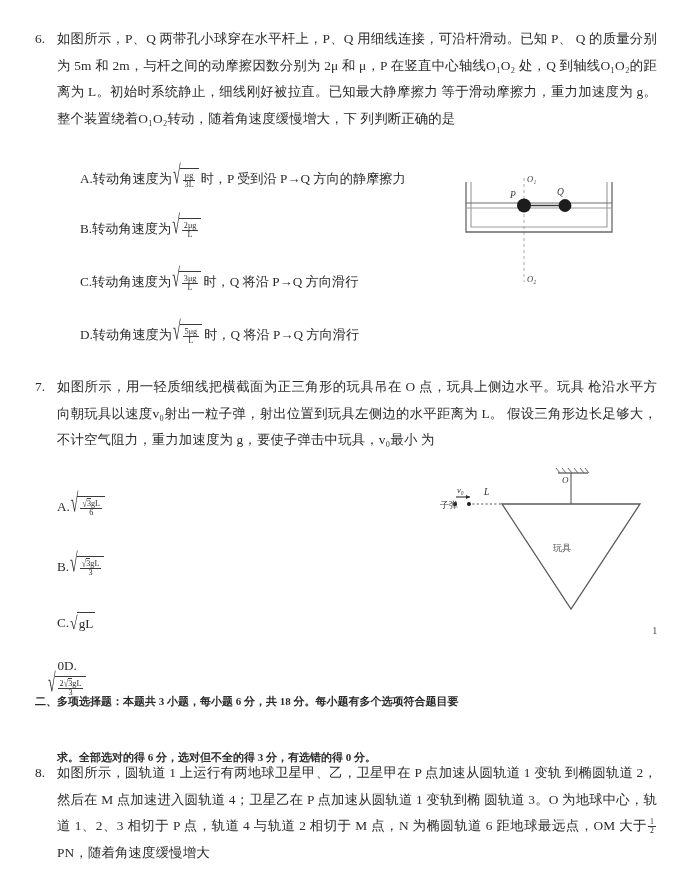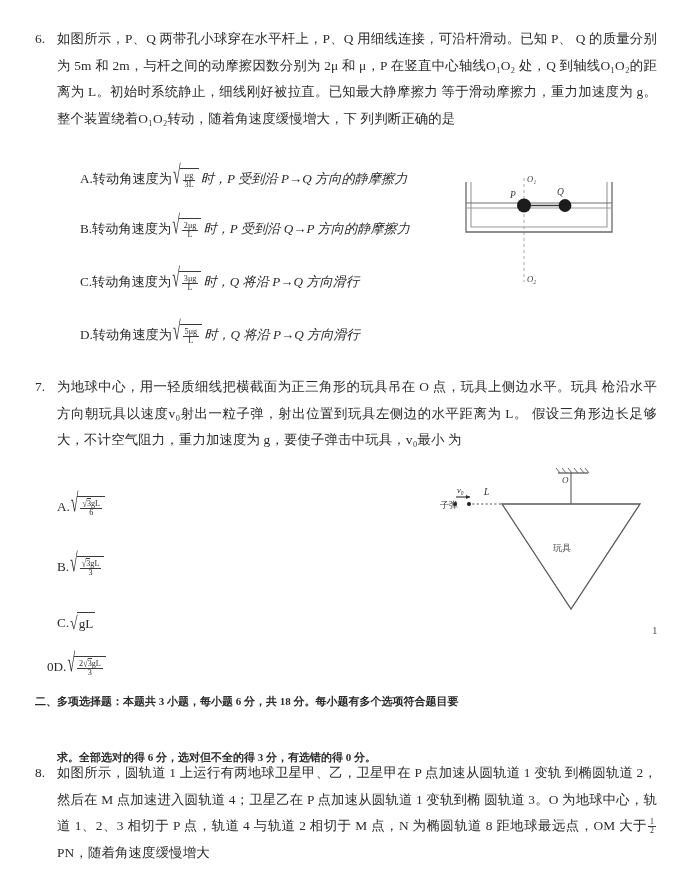--- a/index.html
+++ b/index.html
@@ -53,21 +53,21 @@
   
   .opt {
     position: absolute;
     font-size: 13.2px;
     line-height: 20px;
     display: flex;
     align-items: center;
     white-space: nowrap;
   }
   .opt-label { margin-right: 0px; }
-  .opt-tail { margin-left: 1px; font-style: italic; }
+  .opt-tail { margin-left: 1px; }
 
   
   .sqrt {
     display: inline-flex;
     align-items: stretch;
     position: relative;
     margin: 0 1px;
     vertical-align: middle;
   }
   .sqrt-sign {
@@ -168,21 +168,20 @@
     <span>转动角速度为</span>
     <span class="sqrt">
       <span class="sqrt-sign">√</span>
       <span class="sqrt-body">
         <span class="frac">
           <span class="num italic">2μg</span>
           <span class="den italic">L</span>
         </span>
       </span>
     </span>
-    <span class="opt-tail">时，P 受到沿 Q→P 方向的静摩擦力</span>
   </div>
 
   <div class="opt" style="left:80px; top:271px;">
     <span class="opt-label">C.</span>
     <span>转动角速度为</span>
     <span class="sqrt">
       <span class="sqrt-sign">√</span>
       <span class="sqrt-body">
         <span class="frac">
           <span class="num italic">3μg</span>
@@ -228,21 +227,21 @@
       <text x="105" y="25" font-family="Liberation Serif, serif" font-size="9.5" font-style="italic" fill="#3a3a3a">Q</text>
       <text x="75" y="12" font-family="Liberation Serif, serif" font-size="8.5" font-style="italic" fill="#3a3a3a">O₁</text>
       <text x="75" y="112" font-family="Liberation Serif, serif" font-size="8.5" font-style="italic" fill="#3a3a3a">O₂</text>
     </svg>
   </div>
 
   <div class="q-block" style="top:374px;">
     <div class="q-head">
       <span class="q-num">7.</span>
       <span class="q-body">
-        <span>为地球中心，用一轻质细线把横截面为正三角形的玩具吊在 O 点，玩具上侧边水平。玩具</span>
+        <span>如图所示，用一轻质细线把横截面为正三角形的玩具吊在 O 点，玩具上侧边水平。玩具</span>
         <span>枪沿水平方向朝玩具以速度v₀射出一粒子弹，射出位置到玩具左侧边的水平距离为 L。</span>
         <span>假设三角形边长足够大，不计空气阻力，重力加速度为 g，要使子弹击中玩具，v₀最小</span>
         <span>为</span>
       </span>
     </div>
   </div>
 
   <div class="opt" style="left:57px; top:496px;">
     <span class="opt-label">A.</span>
     <span class="sqrt">
@@ -270,21 +269,21 @@
   </div>
 
   <div class="opt" style="left:57px; top:612px;">
     <span class="opt-label">C.</span>
     <span class="sqrt">
       <span class="sqrt-sign" style="transform:scaleY(1.35) translateY(-1px);">√</span>
       <span class="sqrt-body italic" style="font-size:1em;">gL</span>
     </span>
   </div>
 
-  <div class="opt" style="left:47px; top:656px;">
+  <div class="opt" style="left:47px; top:656px;flex-direction:column;">
     <span class="opt-label">0D.</span>
     <span class="sqrt">
       <span class="sqrt-sign">√</span>
       <span class="sqrt-body">
         <span class="frac">
           <span class="num"><span>2</span><span class="rad-small">√</span><span class="overbar italic">3</span><span class="italic">gL</span></span>
           <span class="den">3</span>
         </span>
       </span>
     </span>
@@ -331,21 +330,21 @@
     <span class="line2">求。全部选对的得 6 分，选对但不全的得 3 分，有选错的得 0 分。</span>
   </div>
 
   <div class="q-block" style="top:760px;">
     <div class="q-head">
       <span class="q-num">8.</span>
       <span class="q-body">
         <span>如图所示，圆轨道 1 上运行有两地球卫星甲、乙，卫星甲在 P 点加速从圆轨道 1 变轨</span>
         <span>到椭圆轨道 2，然后在 M 点加速进入圆轨道 4；卫星乙在 P 点加速从圆轨道 1 变轨到椭</span>
         <span>圆轨道 3。O 为地球中心，轨道 1、2、3 相切于 P 点，轨道 4 与轨道 2 相切于 M 点，N</span>
-        <span>为椭圆轨道 8 距地球最远点，OM 大于</span><span class="frac" style="font-size:0.58em;">
+        <span>为椭圆轨道 6 距地球最远点，OM 大于</span><span class="frac" style="font-size:0.58em;">
           <span class="num">1</span>
           <span class="den">2</span>
         </span><span class="italic">PN，随着角速度缓慢增大</span>
       </span>
     </div>
   </div>
 
 </div>
 
 </body></html>

